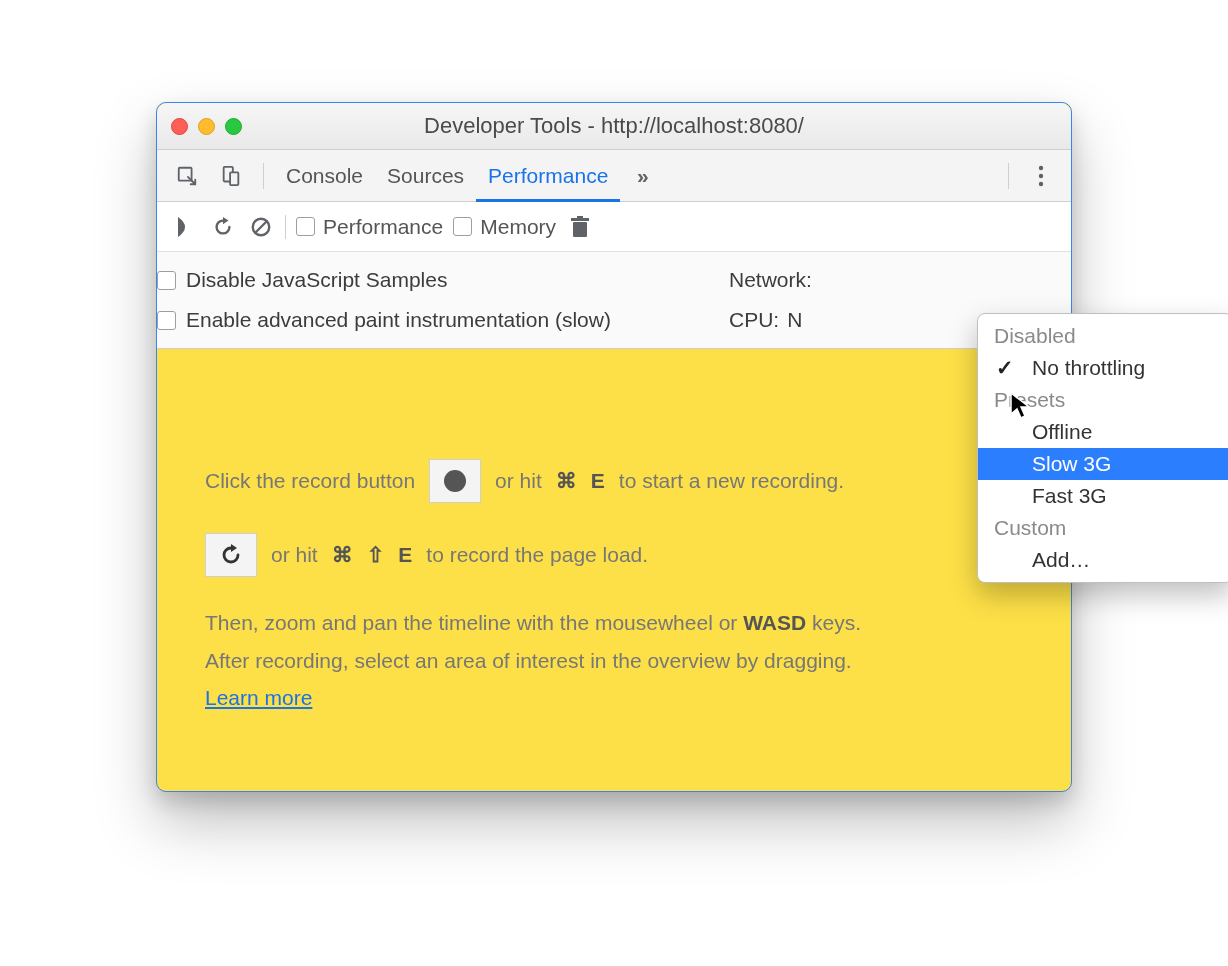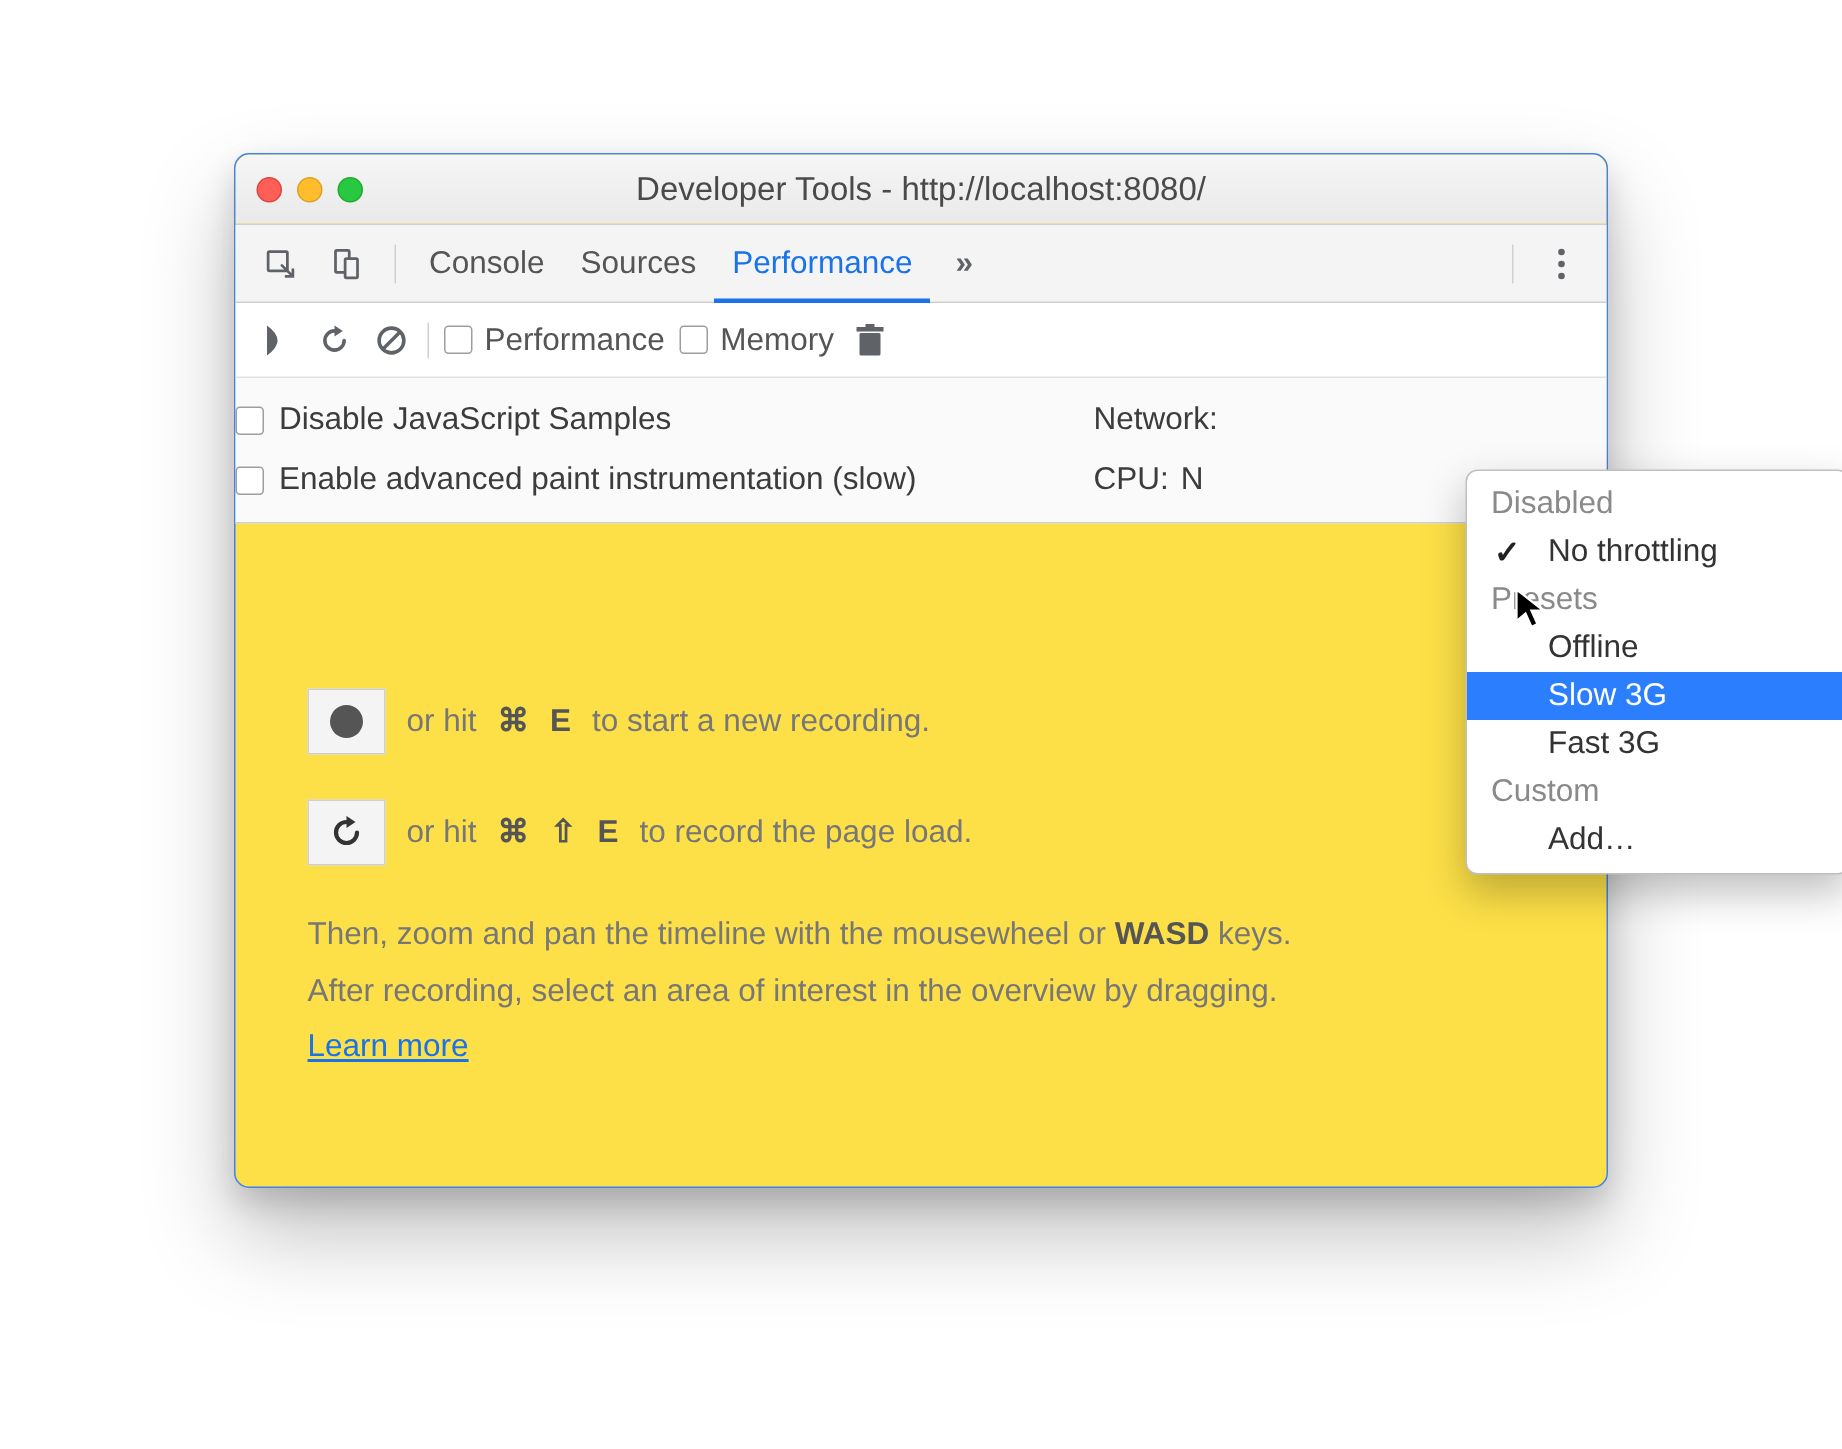--- a/index.html
+++ b/index.html
@@ -308,20 +308,21 @@
       </div>
       <div class="right-col">
         <span>CPU:</span>
         <span>N</span>
       </div>
     </div>
   </div>
 
   <div class="body">
     <div class="row">
+      <span>Click the record button</span>
       <span class="btnbox">
           <span class="dot"></span>
         </span>
       <span>or hit</span>
       <span class="bold">⌘</span>
       <span class="bold">E</span>
       <span>to start a new recording.</span>
     </div>
     <div class="row">
       <span class="btnbox">

